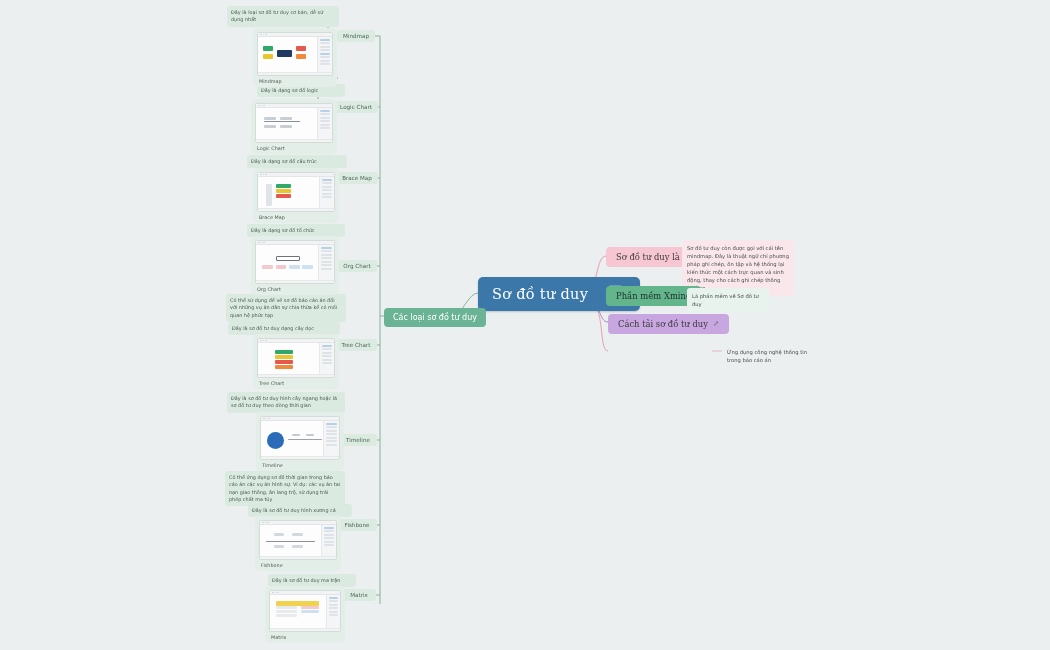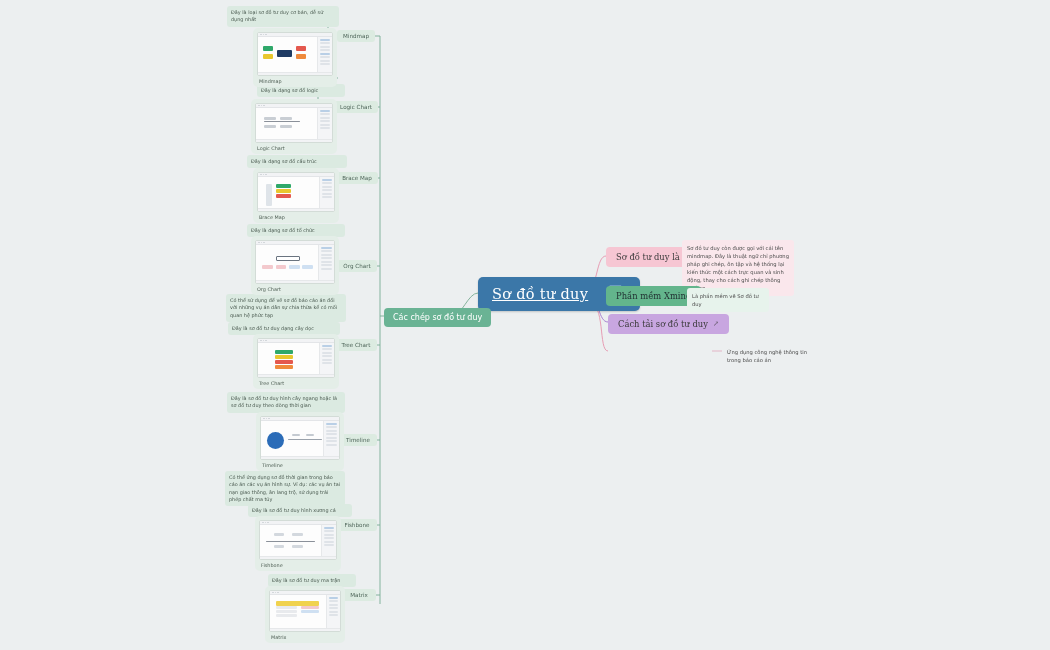--- a/index.html
+++ b/index.html
@@ -21,21 +21,20 @@
     background:#3b77a8;
     border:1px solid #2f6governed;
     border-radius:5px;
     color:#fff;
     display:flex; align-items:center; gap:19px;
     padding:9px 14px;
     font-family:"DejaVu Serif", serif;
     font-size:14.5px;
     letter-spacing:.3px;
     box-shadow:0 1px 2px rgba(0,0,0,.18);
-    text-decoration:underline;
   }
   .central-icon { font-size:15px; line-height:1; filter:saturate(.85); }
 
   
   .pill-green-solid {
     background:#6ab394;
     color:#ffffff;
     border-radius:4px;
     font-size:8px;
     padding:5px 9px;
@@ -164,21 +163,21 @@
     <path d="M672 256 L682 256" stroke="#e2a7bb" stroke-width="0.8" fill="none"></path>
     <path d="M677 293 L687 293" stroke="#8dbfa4" stroke-width="0.8" fill="none"></path>
     <path d="M712 351 L722 351" stroke="#e2a7bb" stroke-width="0.8" fill="none"></path>
   </svg>
 
   <div class="node central" style="left:478px; top:277px;">
     <span>Sơ đồ tư duy</span>
     <span class="central-icon">📑</span>
   </div>
 
-  <div class="node pill-green-solid" style="left:384px; top:308px;">Các chép sơ đồ tư duy</div>
+  <div class="node pill-green-solid" style="left:384px; top:308px;">Các loại sơ đồ tư duy</div>
 
   <div class="node sublabel" style="left:337px; top:30px; width:38px;">Mindmap</div>
   <div class="node sublabel" style="left:334px; top:101px; width:44px;">Logic Chart</div>
   <div class="node sublabel" style="left:336px; top:172px; width:42px;">Brace Map</div>
   <div class="node sublabel" style="left:337px; top:260px; width:40px;">Org Chart</div>
   <div class="node sublabel" style="left:335px; top:339px; width:42px;">Tree Chart</div>
   <div class="node sublabel" style="left:339px; top:434px; width:38px;">Timeline</div>
   <div class="node sublabel" style="left:337px; top:519px; width:40px;">Fishbone</div>
   <div class="node sublabel" style="left:342px; top:589px; width:34px;">Matrix</div>
 

